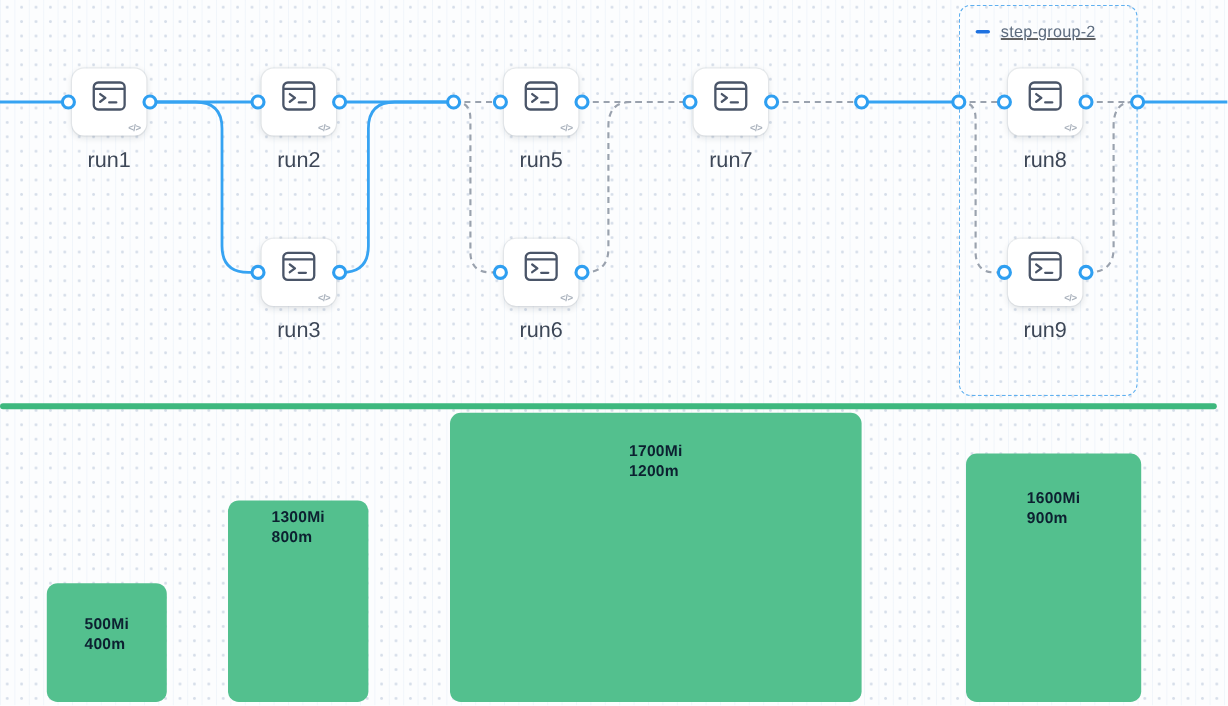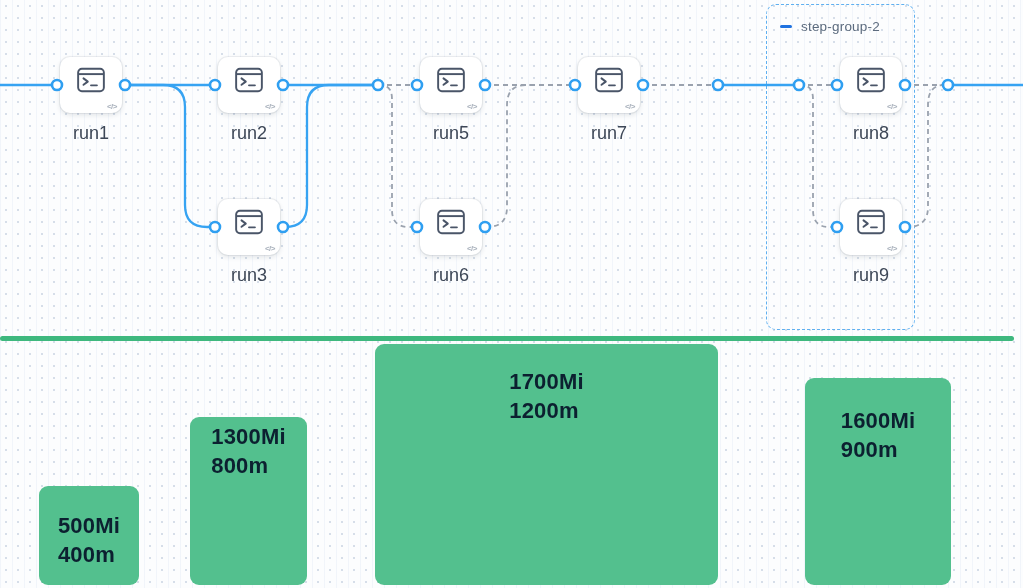--- a/index.html
+++ b/index.html
@@ -49,30 +49,30 @@
   .baseline {
     position:absolute; left:0; top:336px; width:1014px; height:4.5px;
     background:#3eb87e; border-radius:3px; z-index:2;
   }
   .bar {
     position:absolute; background:#53c08e; border-radius:9px; z-index:2;
     padding-top:20px;
   }
   .bar-text {
     width:max-content; margin:0 auto; text-align:left;
-    font-size:22px; font-weight:700; color:#0c2030; line-height:1.3;
+    font-size:13px; font-weight:700; color:#0c2030; line-height:1.3;
     letter-spacing:.2px;
   }
 </style>
 </head>
 <body>
 
 <div class="screen">
 
-  <div class="group" id="g2" style="left:766px; top:4px; width:149px; height:326px;">
+  <div class="group" id="g2" style="left:799px; top:4px; width:149px; height:326px;text-decoration:underline;">
     <div class="group-header">
       <span class="group-dash"></span>
       <span class="group-title">step-group-2</span>
     </div>
   </div>
 
   <div class="node" style="left:60px;  top:57px;">
     <div class="card">
       <svg class="term" width="30" height="28" viewBox="0 0 28 26">
         <rect x="2" y="2.5" width="24" height="21" rx="3.5" fill="none" stroke="#4a5568" stroke-width="1.8"></rect>

